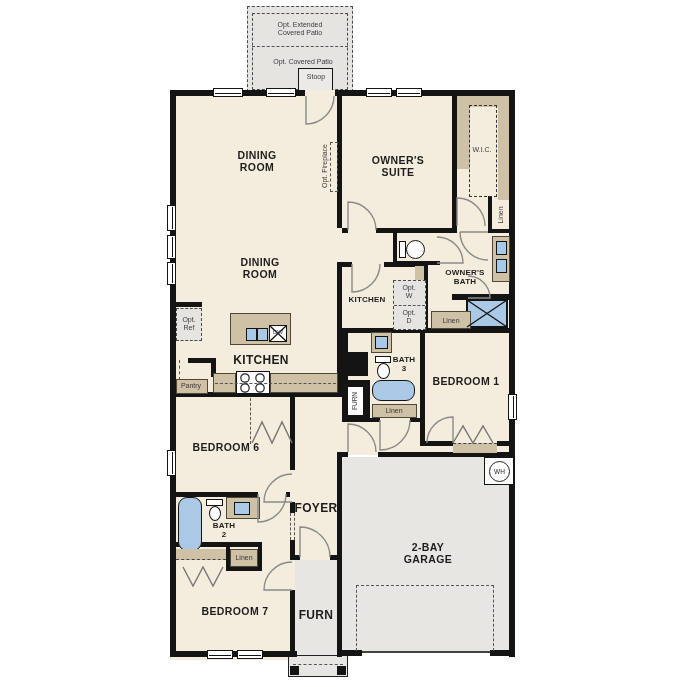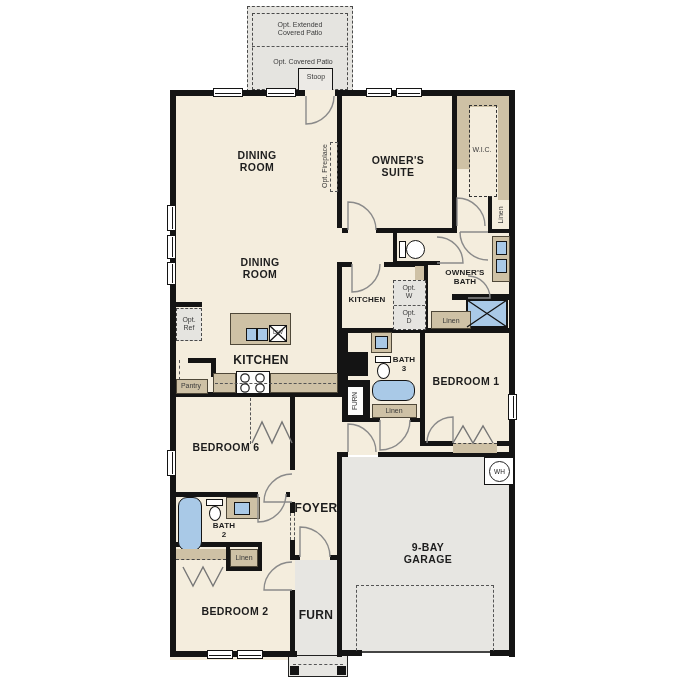--- a/index.html
+++ b/index.html
@@ -260,18 +260,18 @@
 3</div>
   <div class="lbl xs plain" style="left:451px;top:321px">Linen</div>
   <div class="lbl xs plain" style="left:394px;top:411px">Linen</div>
   <div class="lbl xs plain vert" style="left:355px;top:401px;font-size:6.5px">FURN</div>
   <div class="lbl" style="left:466px;top:381px">BEDROOM 1</div>
   <div class="lbl" style="left:226px;top:447px">BEDROOM 6</div>
   <div class="lbl md" style="left:316px;top:508px">FOYER</div>
   <div class="lbl sm" style="left:224px;top:530px">BATH
 2</div>
   <div class="lbl xs plain" style="left:244px;top:558px">Linen</div>
-  <div class="lbl" style="left:235px;top:611px">BEDROOM 2</div>
+  <div class="lbl" style="left:235px;top:611px">BEDROOM 7</div>
   <div class="lbl md" style="left:316px;top:615px">FURN</div>
-  <div class="lbl" style="left:428px;top:553px">9-BAY
+  <div class="lbl" style="left:428px;top:553px">2-BAY
 GARAGE</div>
 
 </div>
 
 </body></html>

